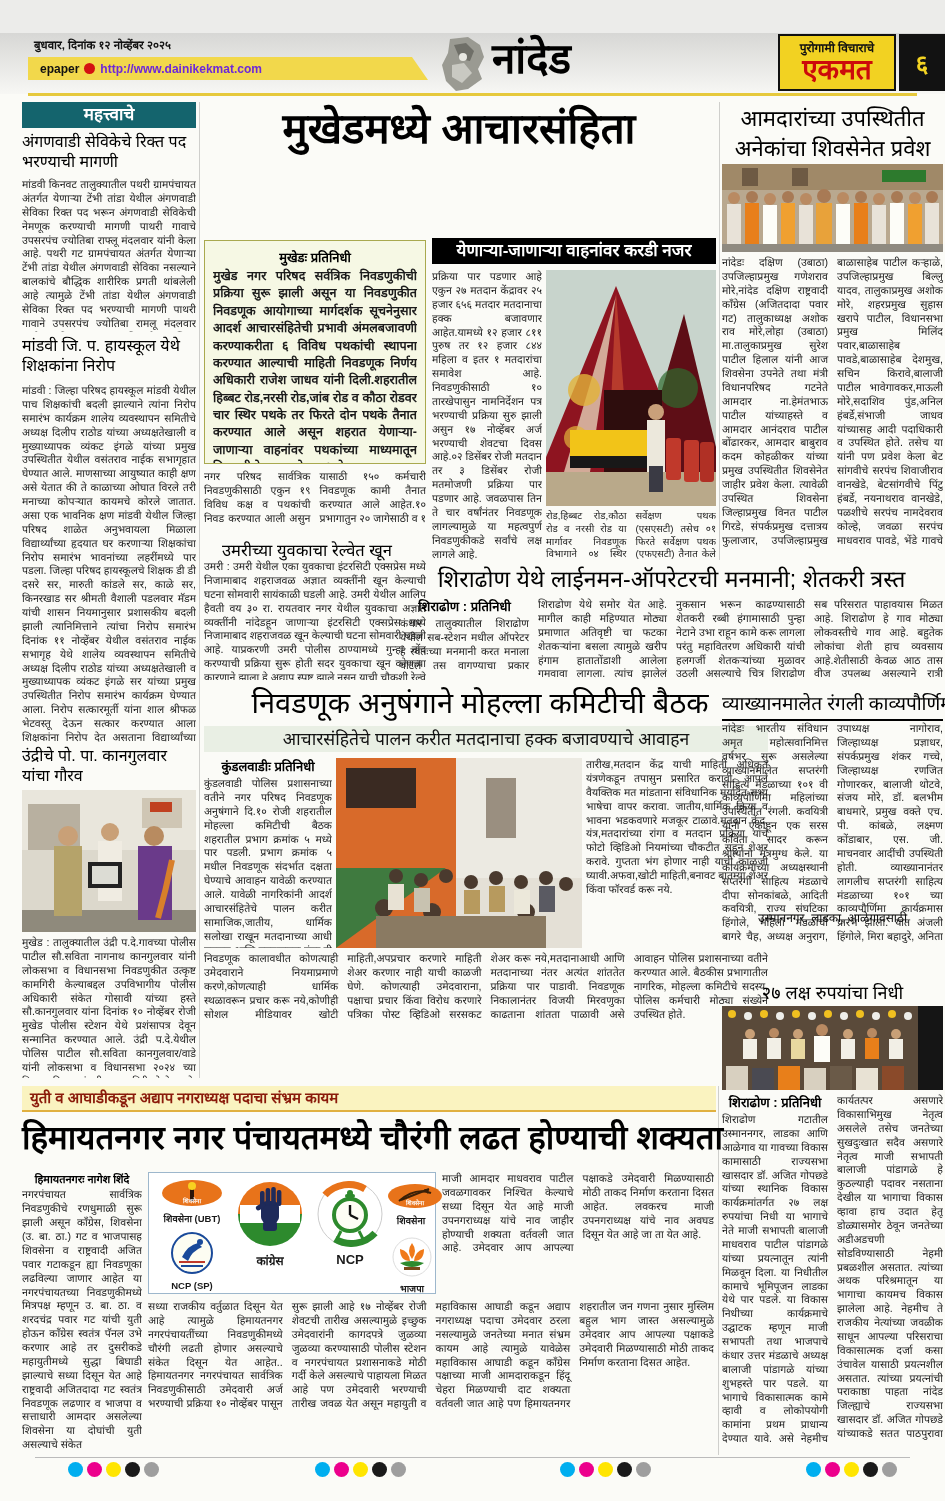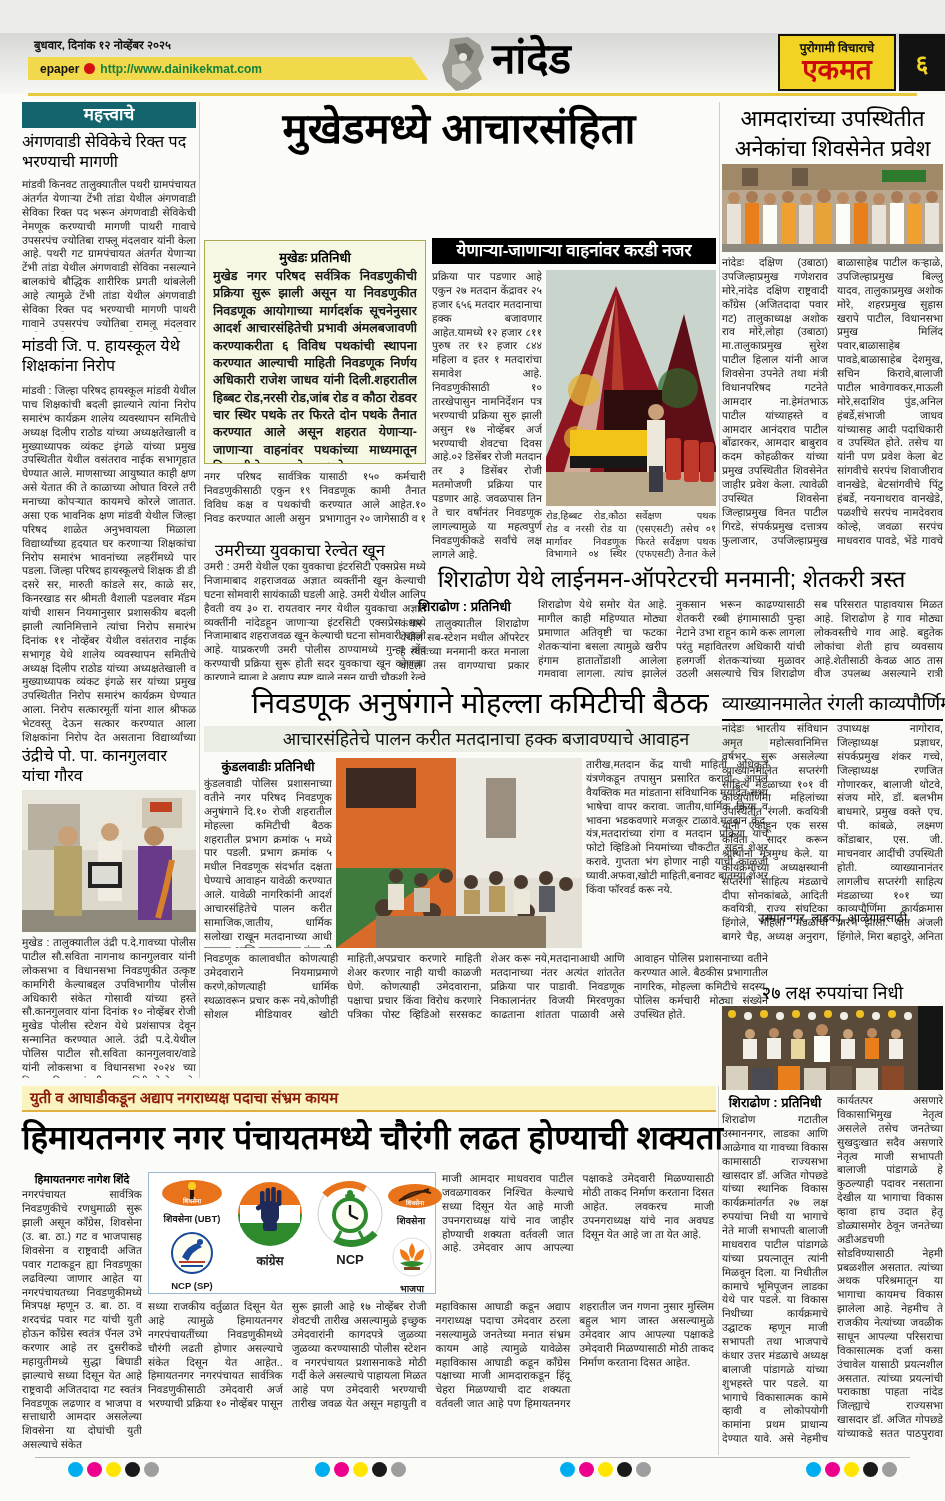--- a/index.html
+++ b/index.html
@@ -25,21 +25,21 @@
 <body>
 
 <div id="page">
 
   <div class="abs" style="left:0;top:0;width:945px;height:33px;background:#ececea;"></div>
   <div class="abs" style="left:0;top:33px;width:945px;height:61px;background:linear-gradient(#d7d7d5,#f7f7f4);"></div>
   <div class="abs" style="left:34px;top:37px;font-size:11.5px;font-weight:bold;color:#111;">बुधवार, दिनांक १२ नोव्हेंबर २०२५</div>
   <div class="abs" style="left:28px;top:57px;width:400px;height:23px;background:#f2d84b;clip-path:polygon(0 0,calc(100% - 16px) 0,100% 100%,0 100%);display:flex;align-items:center;padding-left:12px;box-sizing:border-box;">
     <span style="font-size:12px;font-weight:bold;color:#111;">epaper</span>
     <span style="display:inline-block;width:11px;height:11px;border-radius:50%;background:#d41111;margin:0 5px;"></span>
-    <span style="font-size:12px;font-weight:bold;color:#15803d;">http://www.dainikekmat.com</span>
+    <span style="font-size:12px;font-weight:bold;color:#6d28d9;">http://www.dainikekmat.com</span>
   </div>
   <div class="abs" style="left:438px;top:35px;">
     <svg width="50" height="58" viewBox="0 0 50 58">
       <path d="M12 4 L30 2 L42 10 L46 22 L40 34 L44 44 L30 54 L18 56 L8 46 L4 30 L10 18 Z" fill="#9a9a92"></path>
       <path d="M16 10 L28 8 L36 16 L32 26 L22 24 Z" fill="#6f6f68"></path>
       <path d="M14 30 L26 28 L34 38 L24 48 L14 42 Z" fill="#c9c9c2"></path>
       <circle cx="25" cy="22" r="4" fill="#e8e8e2"></circle>
     </svg>
   </div>
   <div class="abs" style="left:492px;top:36px;font-size:42px;font-weight:800;color:#000;line-height:1.1;">नांदेड</div>
@@ -115,21 +115,21 @@
       <rect x="154" y="172" width="14" height="40" rx="3" fill="#b03025"></rect>
       <circle cx="110" cy="142" r="8" fill="#caa07a"></circle>
       <rect x="101" y="150" width="18" height="52" fill="#ece8dc"></rect>
       <rect x="103" y="196" width="14" height="26" fill="#3a3a44"></rect>
     </svg>
   </div>
   <div class="abs bt bt-sm cols-2" style="left:546px;top:510px;width:170px;height:52px;">रोड,हिब्बट रोड,कौठा रोड व नरसी रोड या मार्गावर निवडणूक विभागाने ०४ स्थिर सर्वेक्षण पथक (एसएसटी) तसेच ०१ फिरते सर्वेक्षण पथक (एफएसटी) तैनात केले असून येणाऱ्या-जाणाऱ्या वाहनांवर करडी नजर ठेवण्यात येणार आहे.</div>
 
   <div class="abs bt cols-2" style="left:204px;top:470px;width:222px;height:64px;">नगर परिषद सार्वत्रिक निवडणुकीसाठी एकुन १९ विविध कक्ष व पथकांची निवड करण्यात आली असुन यासाठी १५० कर्मचारी निवडणूक कामी तैनात करण्यात आले आहेत.१० प्रभागातुन २० जागेसाठी व १ नगराध्यक्ष पदासाठी निवडणूक</div>
 
-  <div class="abs hl nowrap" style="left:189px;top:538px;width:222px;font-size:16.5px;">उमरीच्या युवकाचा रेल्वेत खून</div>
+  <div class="abs hl nowrap" style="left:196px;top:538px;width:222px;font-size:16.5px;">उमरीच्या युवकाचा रेल्वेत खून</div>
   <div class="abs bt" style="left:204px;top:560px;width:222px;height:120px;">उमरी : उमरी येथील एका युवकाचा इंटरसिटी एक्सप्रेस मध्ये निजामाबाद शहराजवळ अज्ञात व्यक्तींनी खून केल्याची घटना सोमवारी सायंकाळी घडली आहे. उमरी येथील आलिप हैवती वय ३० रा. रायतवार नगर येथील युवकाचा अज्ञात व्यक्तींनी नांदेडहून जाणाऱ्या इंटरसिटी एक्सप्रेस मध्ये निजामाबाद शहराजवळ खून केल्याची घटना सोमवारी घडली आहे. याप्रकरणी उमरी पोलीस ठाण्यामध्ये गुन्हा नोंद करण्याची प्रक्रिया सुरू होती सदर युवकाचा खून कोणत्या कारणाने झाला हे अद्याप स्पष्ट झाले नसून याची चौकशी रेल्वे पोलीस व उमरी पोलीस ठाण्यातील कर्मचारी करत आहेत.</div>
 
   <div class="abs hl nowrap" style="left:400px;top:562px;width:543px;font-size:23px;">शिराढोण येथे लाईनमन-ऑपरेटरची मनमानी; शेतकरी त्रस्त</div>
   <div class="abs bt cols-4" style="left:400px;top:598px;width:543px;height:84px;">
     <div class="dl">शिराढोण : प्रतिनिधी</div>
     <div>कंधार तालुक्यातील शिराढोण येथील सब-स्टेशन मधील ऑपरेटर हे स्वतःच्या मनमानी करत मनाला वाटलं तस वागण्याचा प्रकार शिराढोण येथे समोर येत आहे. मागील काही महिण्यात मोठ्या प्रमाणात अतिवृष्टी चा फटका शेतकऱ्यांना बसला त्यामुळे खरीप हंगाम हातातोंडाशी आलेला गमवावा लागला. त्यांच झालेलं नुकसान भरून काढण्यासाठी शेतकरी रब्बी हंगामासाठी पुन्हा नेटाने उभा राहून कामे करू लागला परंतु महावितरण अधिकारी यांची हलगर्जी शेतकऱ्यांच्या मुळावर उठली असल्याचे चित्र शिराढोण सब परिसरात पाहावयास मिळत आहे. शिराढोण हे गाव मोठ्या लोकवस्तीचे गाव आहे. बहुतेक लोकांचा शेती हाच व्यवसाय आहे.शेतीसाठी केवळ आठ तास वीज उपलब्ध असल्याने रात्री अपरात्री शेती पिकांना पाणी देण्याची वेळ येते. अनेकवेळा फ्युज जाणे, लिंक जाणे अशा घटना घडतात, अशावेळी वीजपुरवठा उपलब्ध असला पाहिजे परंतु तो वेळेवर उपलब्ध होत नाही. उलट उद्धटपणे उत्तरे देऊन शेतकऱ्यांची बोळवण केली जाते. सब-स्टेशन मधील कर्मचारी हे चोवीस तास उपलब्ध असणे अपेक्षित असताना २४-२४ तास गायब असतात, गाडी आली नाही, फोन लागत नाही अशी उत्तरे मिळतात त्यामुळे परिसरातील शेतकरी वर्गातून तीव्र संताप व्यक्त होत आहे.</div>
   </div>
 
   <div class="abs hl nowrap" style="left:190px;top:682px;width:580px;font-size:29px;">निवडणूक अनुषंगाने मोहल्ला कमिटीची बैठक</div>
   <div class="abs" style="left:204px;top:726px;width:564px;height:26px;background:#e9efe4;color:#111;font-size:17.5px;text-align:center;line-height:26px;white-space:nowrap;overflow:hidden;">आचारसंहितेचे पालन करीत मतदानाचा हक्क बजावण्याचे आवाहन</div>

